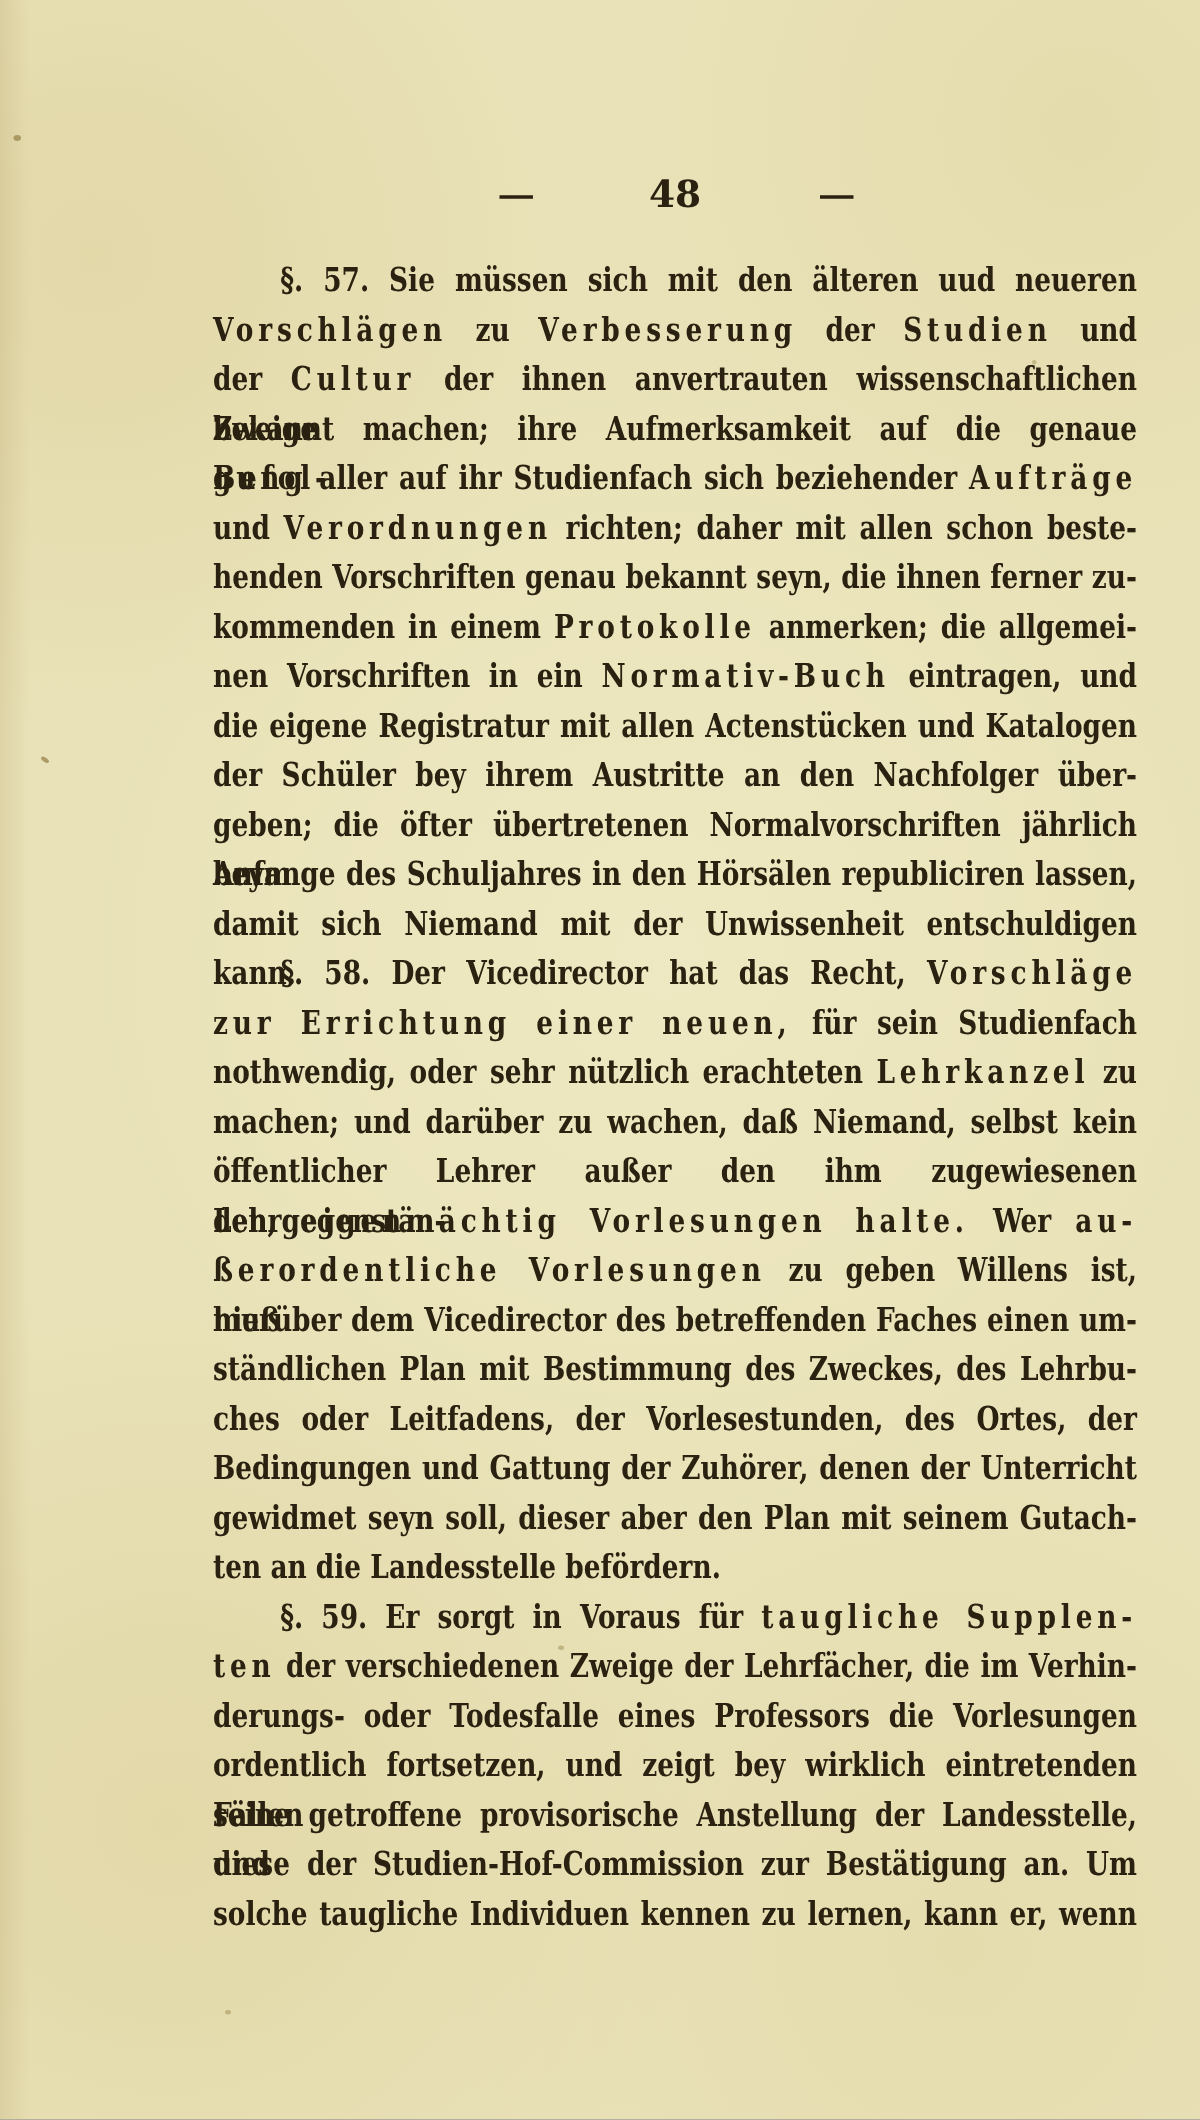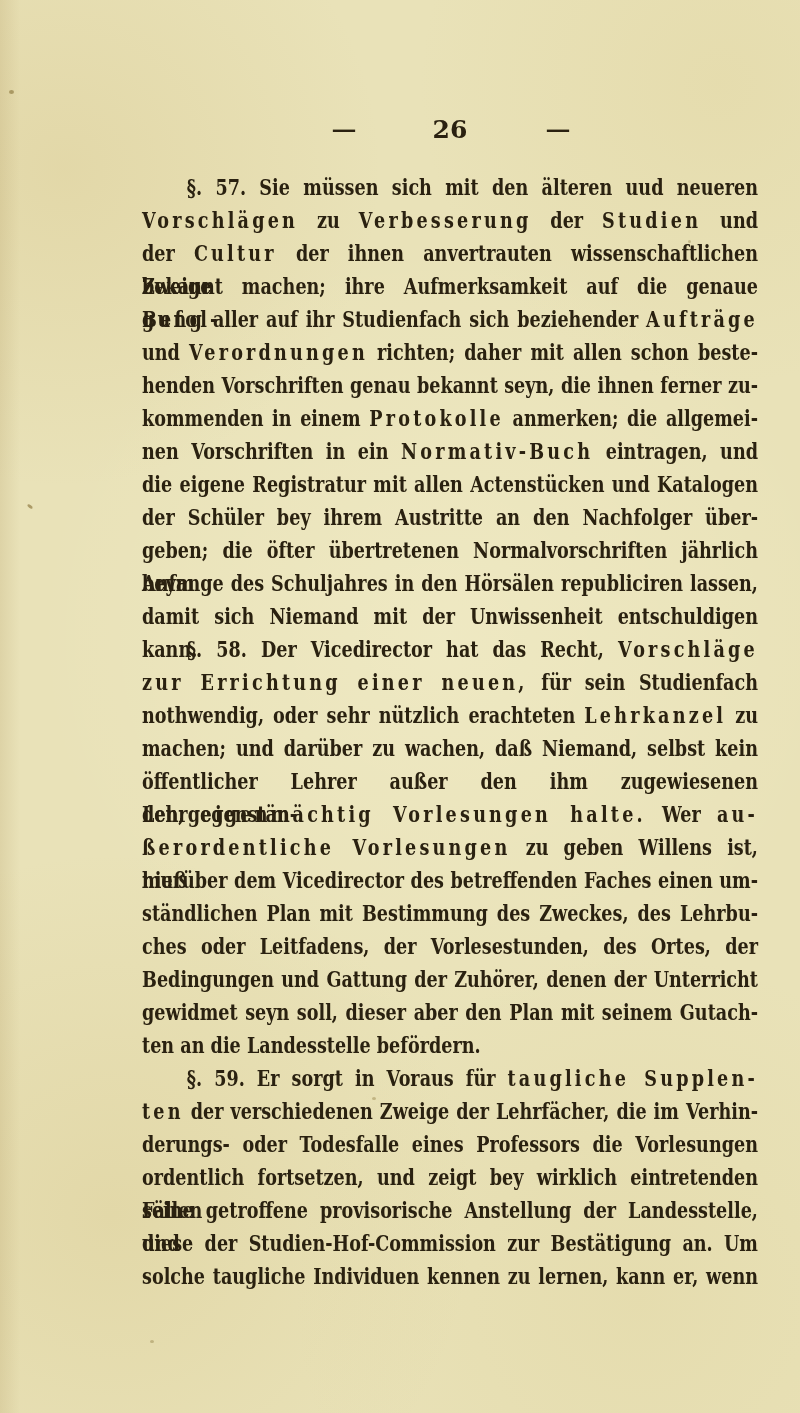--- a/index.html
+++ b/index.html
@@ -46,21 +46,21 @@
 
 <div class="page">
   <div class="speck" style="left:9px;top:90px;width:5px;height:4px;"></div>
   <div class="speck" style="left:27px;top:505px;width:6px;height:3px;transform:rotate(35deg);"></div>
   <div class="speck" style="left:372px;top:1097px;width:4px;height:3px;opacity:.5;"></div>
   <div class="speck" style="left:688px;top:240px;width:3px;height:3px;opacity:.45;"></div>
   <div class="speck" style="left:150px;top:1340px;width:4px;height:3px;opacity:.5;"></div>
 
   <div class="header">
     <span class="dash">—</span>
-    <span class="pagenum">26</span>
+    <span class="pagenum">48</span>
     <span class="dash">—</span>
   </div>
 
   <div class="textblock">
       <div class="para">
         <div class="line ind"><span class="rg">§. 57. Sie müssen sich mit den älteren uud neueren</span></div>
         <div class="line"><span class="sp">Vorschlägen</span><span class="rg"> zu </span><span class="sp">Verbesserung</span><span class="rg"> der </span><span class="sp">Studien</span><span class="rg"> und</span></div>
         <div class="line"><span class="rg">der </span><span class="sp">Cultur</span><span class="rg"> der ihnen anvertrauten wissenschaftlichen Zweige</span></div>
         <div class="line"><span class="rg">bekannt machen; ihre Aufmerksamkeit auf die genaue </span><span class="sp">Befol-</span></div>
         <div class="line"><span class="sp">gung</span><span class="rg"> aller auf ihr Studienfach sich beziehender </span><span class="sp">Aufträge</span></div>

